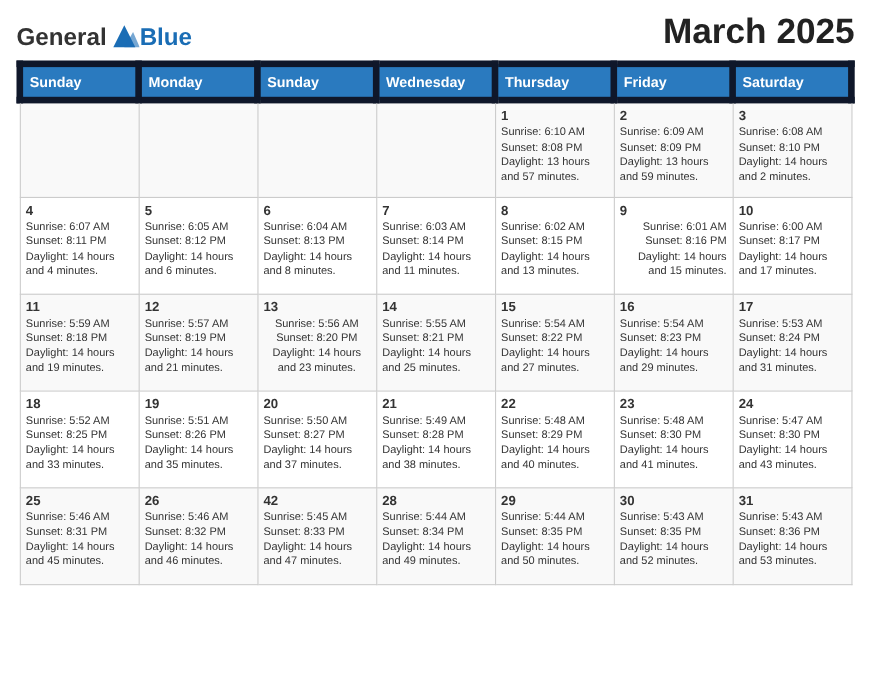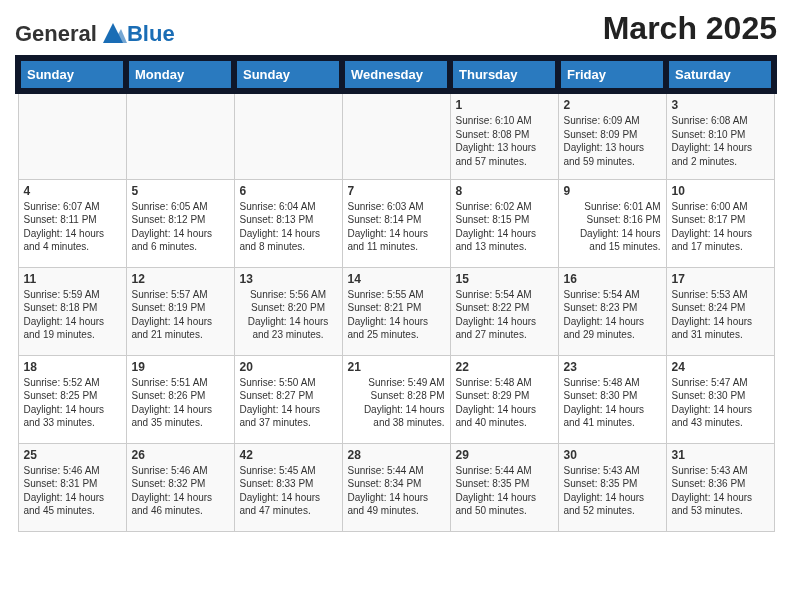--- a/index.html
+++ b/index.html
@@ -240,21 +240,21 @@
 Daylight: 14 hours and 35 minutes.</div>
         </td>
         <td>
           <span class="day-number">20</span>
           <div class="cell-info" style="white-space: pre-line;">Sunrise: 5:50 AM
 Sunset: 8:27 PM
 Daylight: 14 hours and 37 minutes.</div>
         </td>
         <td>
           <span class="day-number">21</span>
-          <div class="cell-info" style="white-space: pre-line; text-align: right;">Sunrise: 5:49 AM
+          <div class="cell-info" style="white-space: pre-line;">Sunrise: 5:49 AM
 Sunset: 8:28 PM
 Daylight: 14 hours and 38 minutes.</div>
         </td>
         <td>
           <span class="day-number">22</span>
           <div class="cell-info" style="white-space: pre-line;">Sunrise: 5:48 AM
 Sunset: 8:29 PM
 Daylight: 14 hours and 40 minutes.</div>
         </td>
         <td>

